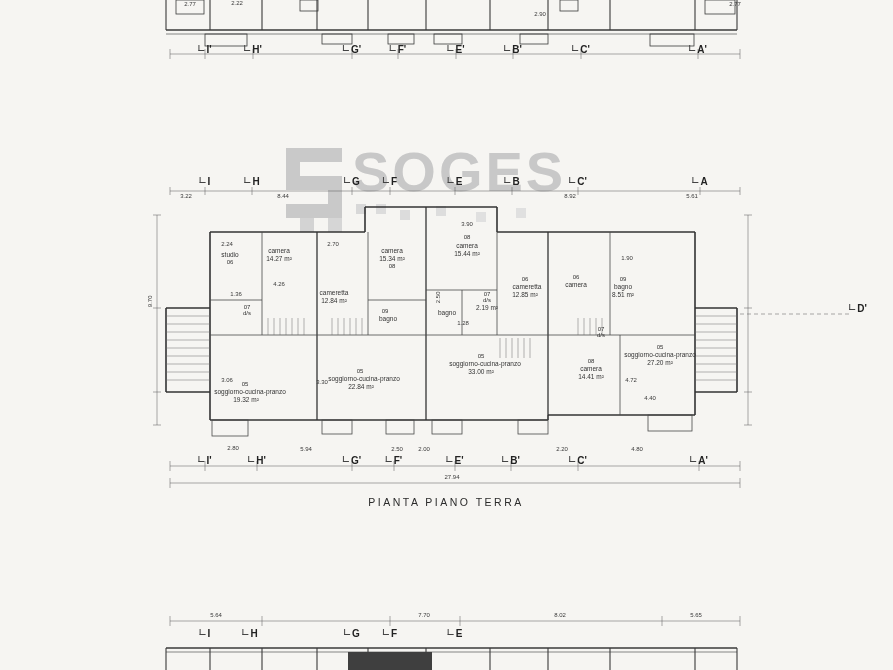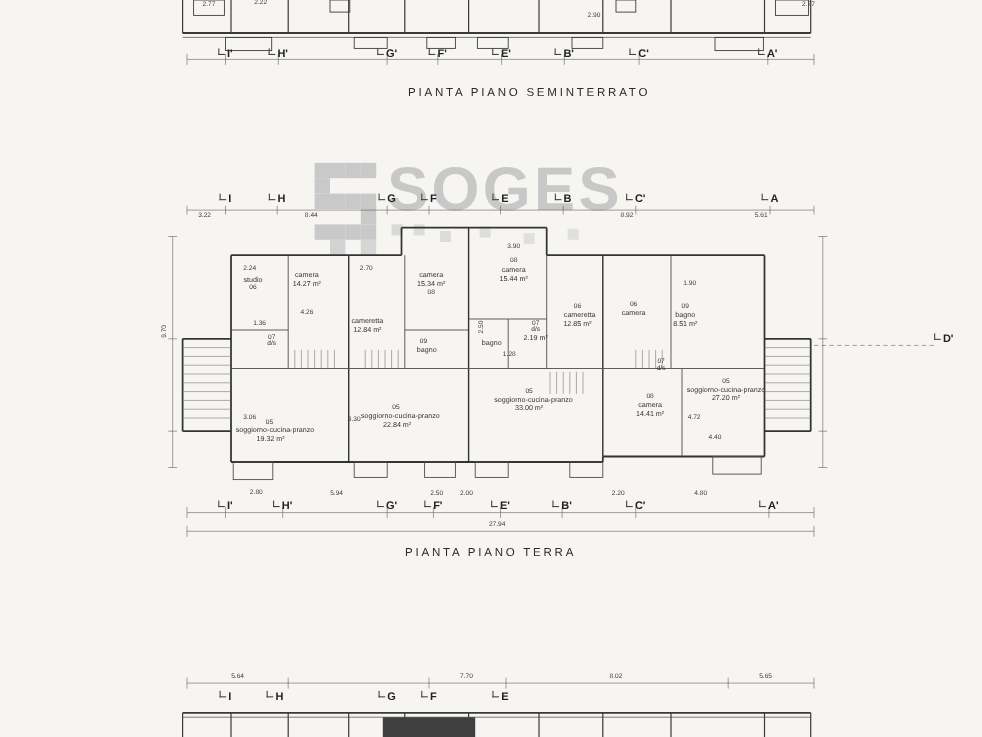--- a/index.html
+++ b/index.html
@@ -231,21 +231,20 @@
       <line x1="490" y1="648" x2="490" y2="670" stroke-width="1.1"></line>
       <line x1="548" y1="648" x2="548" y2="670" stroke-width="1.1"></line>
       <line x1="610" y1="648" x2="610" y2="670" stroke-width="1.1"></line>
       <line x1="695" y1="648" x2="695" y2="670" stroke-width="1.1"></line>
       <line x1="737" y1="648" x2="737" y2="670" stroke-width="1.1"></line>
       <rect x="348" y="652" width="84" height="18" fill="#3f3f3f" stroke="none"></rect>
     </g>
   </svg>
 
   <div class="labels">
-      <div class="lbl title" style="left: 481px; top: 79px;">PIANTA PIANO SEMINTERRATO</div>
       <div class="lbl title" style="left: 446px; top: 497px;">PIANTA PIANO TERRA</div>
       <div class="lbl marker" style="left: 205px; top: 44px;">I'</div>
       <div class="lbl marker" style="left: 253px; top: 44px;">H'</div>
       <div class="lbl marker" style="left: 352px; top: 44px;">G'</div>
       <div class="lbl marker" style="left: 398px; top: 44px;">F'</div>
       <div class="lbl marker" style="left: 456px; top: 44px;">E'</div>
       <div class="lbl marker" style="left: 513px; top: 44px;">B'</div>
       <div class="lbl marker" style="left: 581px; top: 44px;">C'</div>
       <div class="lbl marker" style="left: 698px; top: 44px;">A'</div>
       <div class="lbl marker" style="left: 205px; top: 176px;">I</div>

